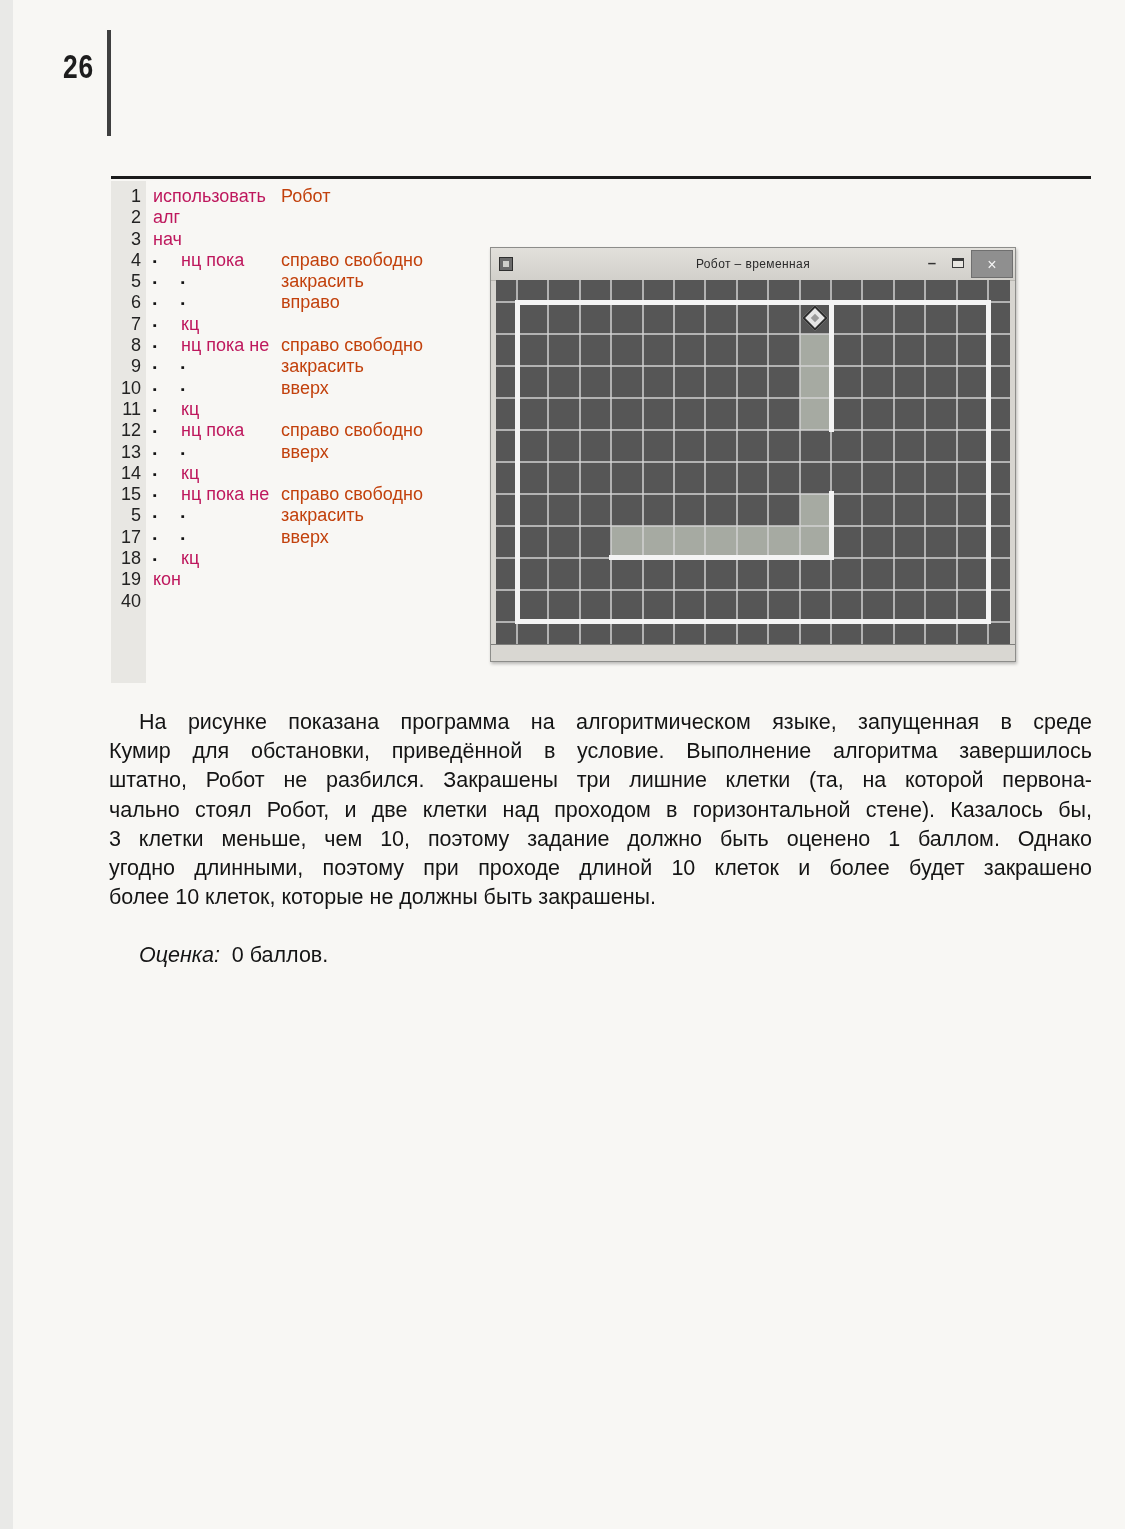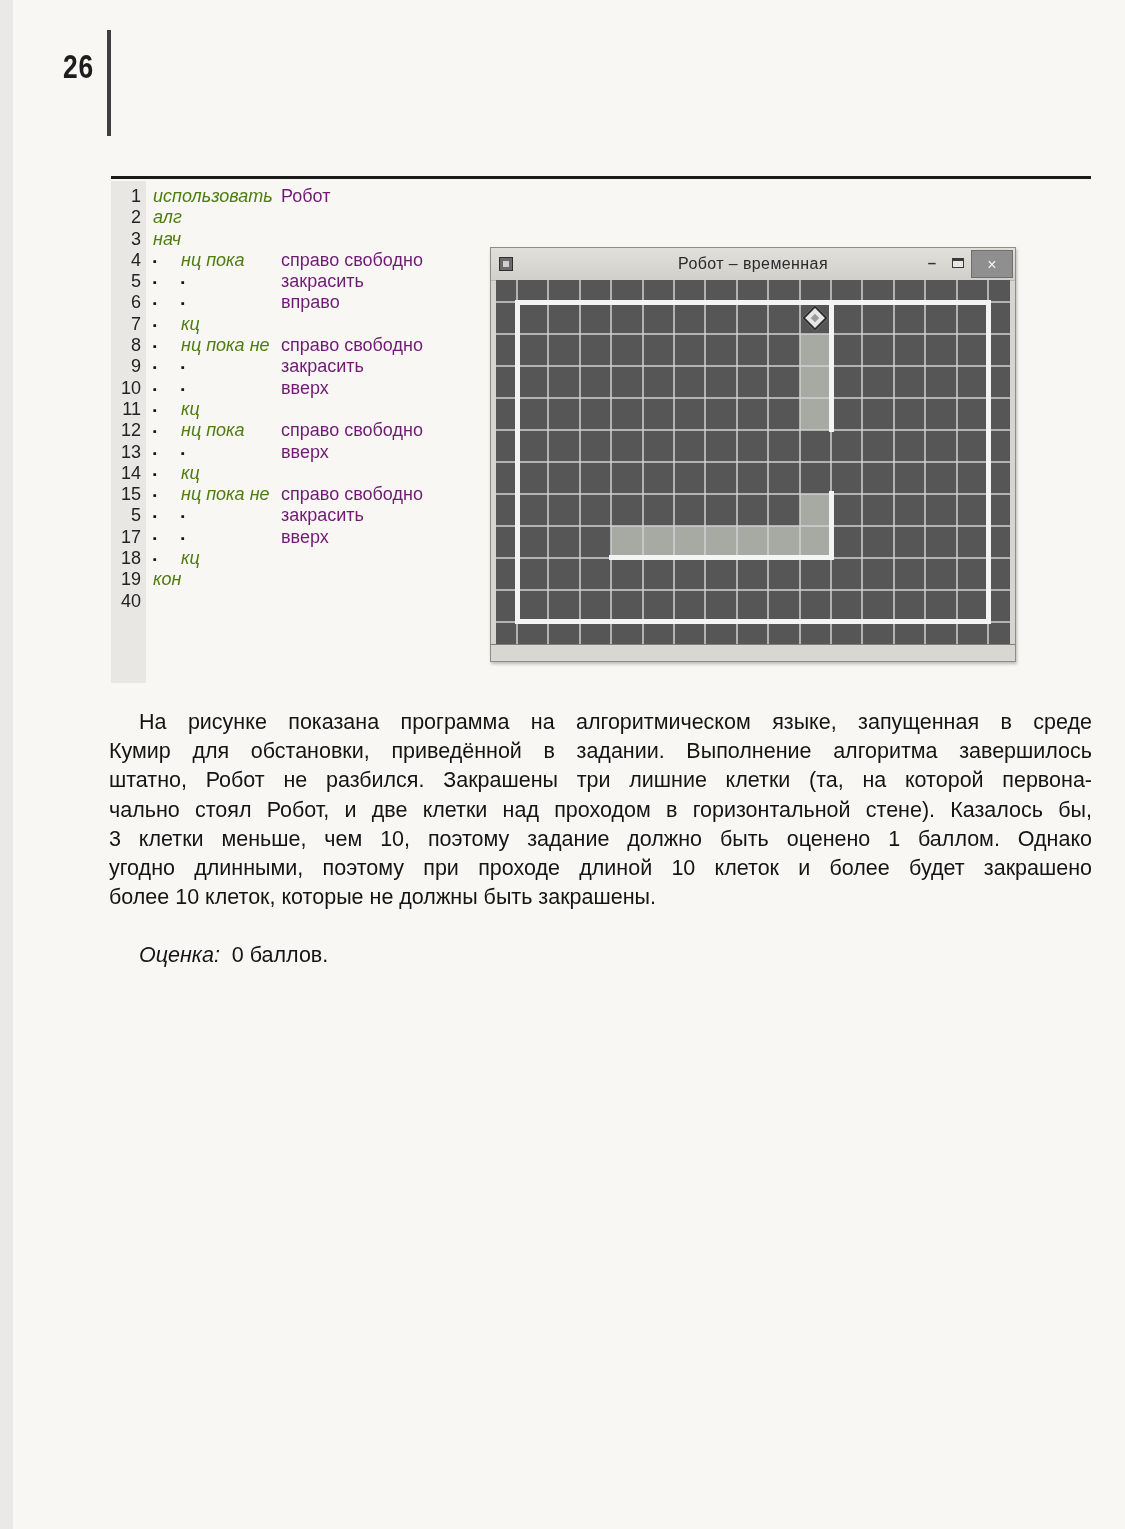--- a/index.html
+++ b/index.html
@@ -13,31 +13,31 @@
   .heading{position:absolute;left:124px;top:129px;font-size:23px;font-weight:bold;color:#161616;letter-spacing:.4px;}
   .top-rule{position:absolute;left:98px;top:176px;width:980px;height:3px;background:#1b1b1b;}
 
   
   .gutter{position:absolute;left:98px;top:181px;width:35px;height:502px;background:#e8e7e3;}
   .code-block{position:absolute;left:98px;top:186px;width:380px;font-size:18px;color:#1c1c1c;}
   .cl{position:relative;height:21.3px;line-height:21.3px;white-space:nowrap;}
   .ln{position:absolute;left:0;width:30px;text-align:right;color:#222;}
   .tok{position:absolute;left:42px;}
   .bu{display:inline-block;width:28px;font-size:11px;color:#111;vertical-align:1px;}
-  .kw{color:#4d7c0f;font-style:italic;}
-  .arg{position:absolute;left:170px;color:#701a75;}
+  .kw{color:#be185d;}
+  .arg{position:absolute;left:170px;color:#c2410c;}
 
   
   .robot-window{position:absolute;left:477px;top:247px;width:526px;height:415px;background:#d7d5d0;
     border:1px solid #8d8d8a;box-shadow:1px 2px 3px rgba(0,0,0,.25);box-sizing:border-box;}
   .titlebar{position:relative;height:32px;background:linear-gradient(#e2e0db,#d2d0cb);border-bottom:1px solid #b9b7b1;}
   .win-icon{position:absolute;left:8px;top:9px;width:14px;height:14px;background:#6a6a6a;border:1px solid #2e2e2e;box-sizing:border-box;}
   .win-icon::after{content:"";position:absolute;left:3px;top:3px;width:6px;height:6px;background:#cfcfcb;}
   .win-title{position:absolute;left:0;right:0;top:0;height:32px;line-height:32px;text-align:center;
-    font-size:16px;color:#2b2b2b;letter-spacing:.4px;}
+    font-size:12px;color:#2b2b2b;letter-spacing:.4px;}
   .win-buttons{position:absolute;right:2px;top:0;height:32px;display:flex;align-items:center;}
   .wbtn{width:26px;height:24px;line-height:22px;text-align:center;color:#333;font-size:15px;}
   .wbtn.min{font-weight:bold;}
   .wbtn.max{position:relative;}
   .wbtn.max .sq{display:inline-block;width:12px;height:10px;border:1px solid #3a3a3a;border-top:3px solid #3a3a3a;box-sizing:border-box;background:#e8e6e1;}
   .wbtn.close{width:42px;height:28px;line-height:28px;background:#8f8f8f;color:#f4f4f4;font-size:16px;border:1px solid #6f6f6f;box-sizing:border-box;}
   .field-frame{position:absolute;left:5px;top:32px;width:514px;height:364px;}
   .field{position:absolute;left:0;top:0;width:514px;height:364px;overflow:hidden;}
   .grid-line{position:absolute;}
   .painted-cell{position:absolute;}
@@ -218,21 +218,21 @@
             <div class="robot-core"></div>
           </div>
         </div>
     </div>
     <div class="bottom-strip"></div>
   </div>
 
   <div class="paragraph" id="paragraph">
 
   <div class="para-line indent">На рисунке показана программа на алгоритмическом языке, запущенная в среде</div>
-      <div class="para-line">Кумир для обстановки, приведённой в задании. Выполнение алгоритма завершилось</div>
+      <div class="para-line">Кумир для обстановки, приведённой в условие. Выполнение алгоритма завершилось</div>
       <div class="para-line">штатно, Робот не разбился. Закрашены три лишние клетки (та, на которой первона-</div>
       <div class="para-line">чально стоял Робот, и две клетки над проходом в горизонтальной стене). Казалось бы,</div>
       <div class="para-line">3 клетки меньше, чем 10, поэтому задание должно быть оценено 1 баллом. Однако</div>
       <div class="para-line">угодно длинными, поэтому при проходе длиной 10 клеток и более будет закрашено</div>
       <div class="para-line last">более 10 клеток, которые не должны быть закрашены.</div>
     </div>
   <div class="paragraph" style="top:941px">
     <div class="grade-line">
       <span class="grade-label">Оценка:</span>
       <span>&nbsp;</span><span>0 баллов.</span>

